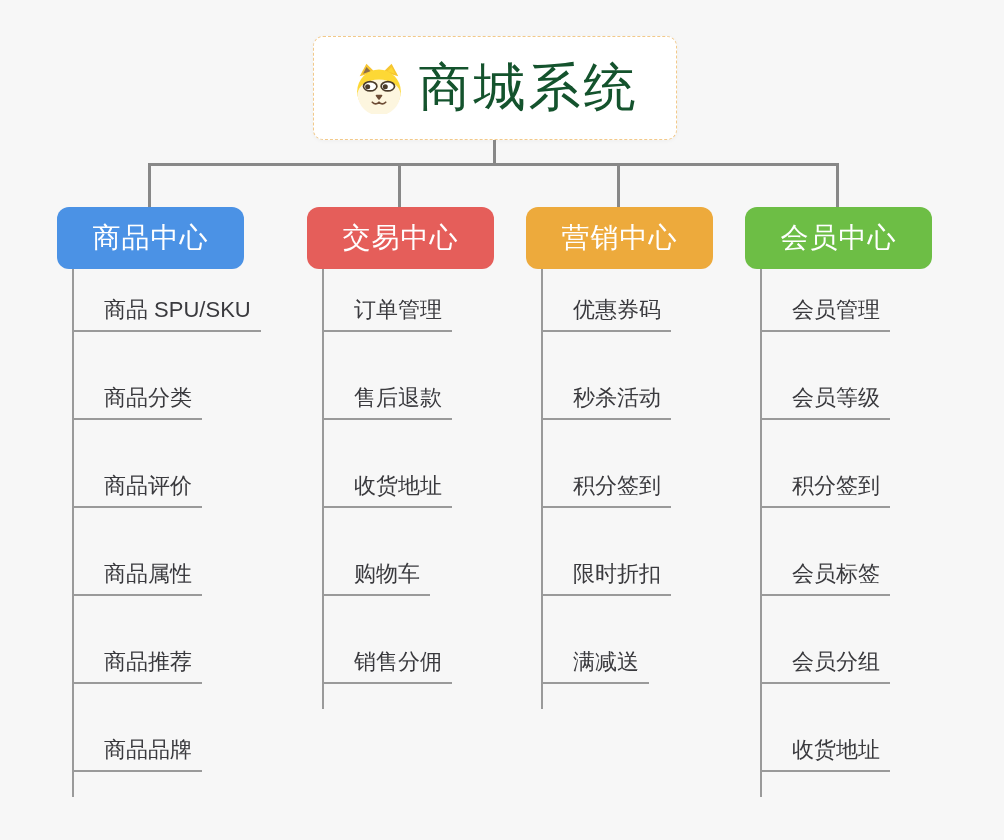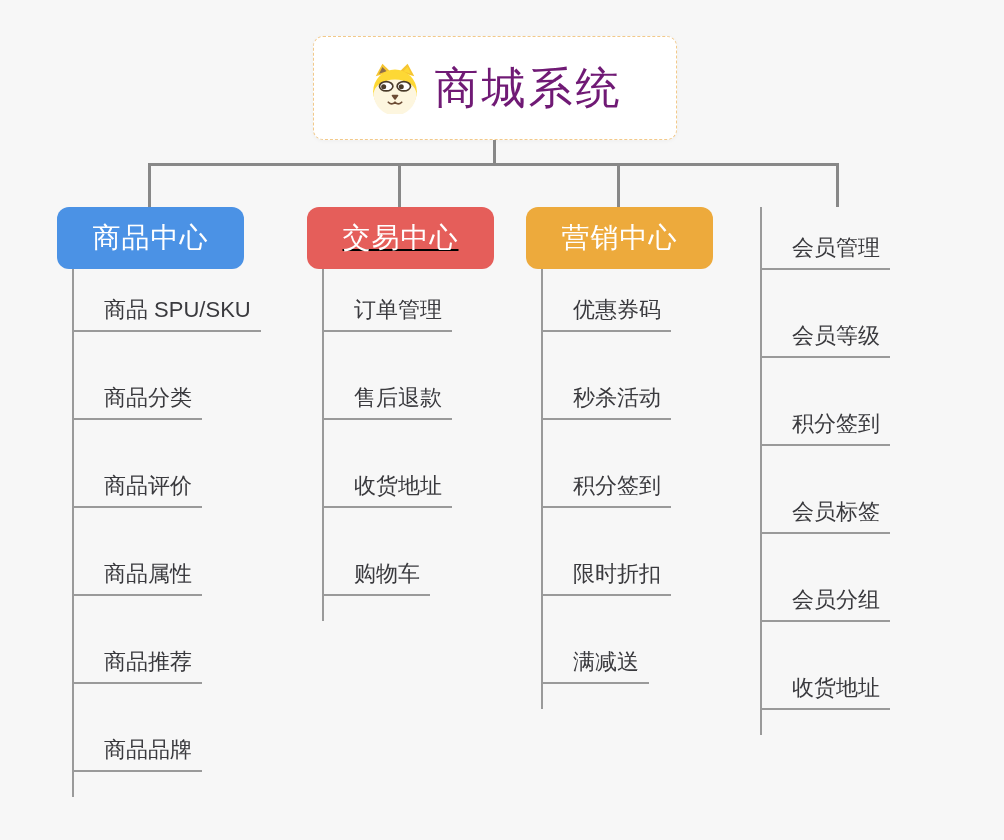--- a/index.html
+++ b/index.html
@@ -12,21 +12,21 @@
 
   
   .root-node{
     position:absolute;left:313px;top:36px;width:364px;height:104px;
     background:#ffffff;border:1px dashed #f2c98a;border-radius:10px;
     display:flex;align-items:center;justify-content:center;gap:13px;
     box-shadow:0 1px 4px rgba(0,0,0,.04);
     box-sizing:border-box;
   }
   .root-icon{width:54px;height:52px;flex:0 0 auto;display:block}
-  .root-title{font-size:44px;color:#701a75;letter-spacing:3px;white-space:nowrap}
+  .root-title{font-size:52px;color:#14532d;letter-spacing:3px;white-space:nowrap}
 
   
   .connector{position:absolute;background:#888888}
 
   
   .branch{position:absolute;top:207px;width:250px}
   .branch-header{
     width:187px;height:62px;border-radius:12px;
     display:flex;align-items:center;justify-content:center;
     box-sizing:border-box;
@@ -97,35 +97,38 @@
           <div class="item">
             <span class="item-text">商品推荐</span>
           </div>
           <div class="item">
             <span class="item-text">商品品牌</span>
           </div>
         </div>
   </div>
 
   <div class="branch" style="left: 307px;">
-    <div class="branch-header" style="background: rgb(229, 94, 90); text-decoration: underline;">
+    <div class="branch-header" style="background: rgb(229, 94, 90);">
       <span class="branch-label">交易中心</span>
     </div>
     <div class="branch-items">
           <div class="item">
             <span class="item-text">订单管理</span>
           </div>
           <div class="item">
             <span class="item-text">售后退款</span>
           </div>
           <div class="item">
             <span class="item-text">收货地址</span>
           </div>
           <div class="item">
             <span class="item-text">购物车</span>
+          </div>
+          <div class="item">
+            <span class="item-text">销售分佣</span>
           </div>
         </div>
   </div>
 
   <div class="branch" style="left: 526px;">
     <div class="branch-header" style="background: rgb(237, 170, 60);">
       <span class="branch-label">营销中心</span>
     </div>
     <div class="branch-items">
           <div class="item">
@@ -140,20 +143,23 @@
           <div class="item">
             <span class="item-text">限时折扣</span>
           </div>
           <div class="item">
             <span class="item-text">满减送</span>
           </div>
         </div>
   </div>
 
   <div class="branch" style="left: 745px;">
+    <div class="branch-header" style="background: rgb(109, 190, 69);">
+      <span class="branch-label">会员中心</span>
+    </div>
     <div class="branch-items">
           <div class="item">
             <span class="item-text">会员管理</span>
           </div>
           <div class="item">
             <span class="item-text">会员等级</span>
           </div>
           <div class="item">
             <span class="item-text">积分签到</span>
           </div>

